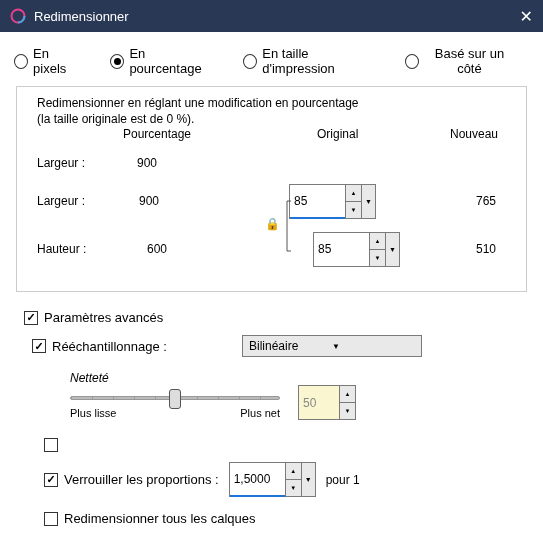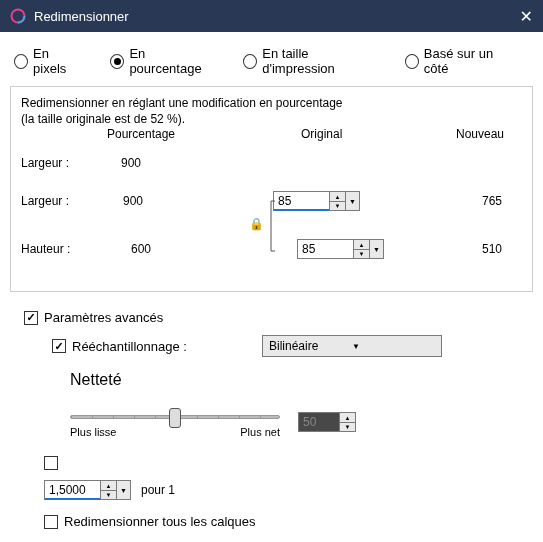--- a/index.html
+++ b/index.html
@@ -15,47 +15,47 @@
   .titlebar .title { flex: 1; }
   .close-x { font-size: 16px; }
 
   .radio-row {
     display: flex; align-items: center; padding: 14px 28px 10px 14px; gap: 0;
   }
   .radio-opt {
     display: flex; align-items: center; gap: 5px; font-size: 13px;
     margin-right: 28px; cursor: pointer;
   }
-  .radio-opt:last-child { margin-right: 0; }
+  .radio-opt:last-child { margin-right: 0; text-align: center; }
   .radio-circle {
     width: 15px; height: 15px; border: 1.2px solid #333; border-radius: 50%;
     display: flex; align-items: center; justify-content: center;
   }
   .radio-circle.checked::after {
     content: ""; width: 7px; height: 7px; background: #000; border-radius: 50%;
   }
 
   .group {
-    border: 1px solid #ccc; margin: 0 10px; padding: 8px 10px 18px 10px;
+    border: 1px solid #ccc; margin: 0 16px; padding: 8px 10px 18px 20px;
     border-top-left-radius: 0;
   }
   .desc { font-size: 12px; line-height: 1.35; }
   .dim-head { display: flex; font-size: 12px; }
   .dim-head .hcell.orig { margin-left: 100px; width: 100px; }
   .dim-head .hcell.pct { margin-left: 60px; width: 120px; text-align: center; }
   .dim-head .hcell.nouv { margin-left: auto; width: 80px; text-align: center; padding-right: 4px; }
 
   .dim-row {
     display: flex; align-items: center; height: 44px; font-size: 12px;
   }
   .dim-row .lbl { width: 100px; }
   .dim-row .orig { width: 120px; }
 
   .spin {
-    display: flex; border: 1px solid #7a7a7a; background: #000000; height: 20px;
+    display: flex; border: 1px solid #7a7a7a; background: #fef9c3; height: 35px;
   }
   .spin input {
     border: 0; outline: 0; width: 55px; font-size: 12px; padding: 2px 4px;
   }
   .spin-btns {
     display: flex; flex-direction: column; border-left: 1px solid #7a7a7a;
     width: 16px;
   }
   .spin-btns div {
     flex:1; font-size: 6px; display:flex; align-items:center; justify-content:center;
@@ -75,31 +75,31 @@
   }
 
   .adv { padding: 18px 24px 0 24px; }
   .chk { display:flex; align-items:center; gap:6px; font-size:13px; cursor:pointer; margin-bottom:10px; }
   .chk .box {
     width:14px; height:14px; border:1px solid #333; display:flex; align-items:center; justify-content:center;
     font-size:11px; font-weight:bold; color:#000;
   }
   .chk .box.checked::after { content:"✓"; }
 
-  .resample-row { display:flex; align-items:center; margin:4px 0 14px 28px; }
+  .resample-row { display:flex; align-items:center; margin:4px 0 14px 8px; }
   .resample-row .chk { margin-bottom:0; width: 210px;}
   .combo {
     height:22px; border:1px solid #7a7a7a; background:#e9e9e9;
     display:flex; align-items:center; width:180px; font-size:12px; padding:0 6px;
   }
   .combo span { flex:1; }
   .combo .arr { font-size:8px; }
 
   .sharp-block { margin-left: 46px; margin-bottom: 18px; }
-  .sharp-block .slabel { font-size:16px; margin-bottom:17px; }
+  .sharp-block .slabel { font-size:12px; margin-bottom:0;font-style:italic; }
   .slider-row { display:flex; align-items:center; gap:18px; }
   .slider-wrap { width:210px; position:relative; }
   .track {
     height:4px; background:#bbb; border:1px solid #999; border-radius:2px;
     position:relative; top:9px;
     background-image: repeating-linear-gradient(to right, #999 0 1px, transparent 1px 21px);
   }
   .thumb {
     width:12px; height:20px; background:#ddd; border:1px solid #555; border-radius:3px;
     position:absolute; top:2px; left:50%; transform:translateX(-50%);
@@ -141,21 +141,21 @@
     <span>En taille d'impression</span>
   </div>
   <div class="radio-opt">
     <span class="radio-circle"></span>
     <span>Basé sur un côté</span>
   </div>
 </div>
 
 <div class="group">
   <div class="desc">Redimensionner en réglant une modification en pourcentage</div>
-  <div class="desc">(la taille originale est de 52 %).</div>
+  <div class="desc">(la taille originale est de 0 %).</div>
 
   <div class="dim-head">
     <div class="hcell pct">Pourcentage</div>
     <div class="hcell orig">Original</div>
     <div class="hcell nouv">Nouveau</div>
   </div>
 
   <div class="dim-rows-wrap">
     <div class="dim-rows">
       <div class="dim-row">
@@ -281,20 +281,24 @@
         </div>
       </div>
     </div>
   </div>
 
   <div class="chk indent">
     <span class="box"></span>
   </div>
 
   <div class="prop-row">
+    <div class="chk">
+      <span class="box checked"></span>
+      <span>Verrouiller les proportions :</span>
+    </div>
     <div class="spin">
       <input style="border-bottom: 2px solid rgb(30, 115, 214); margin-bottom: -1px;" value="1,5000">
       <div class="spin-btns">
         <div>▲</div>
         <div>▼</div>
       </div>
       <div class="drop">▼</div>
     </div>
     <span>pour 1</span>
   </div>

